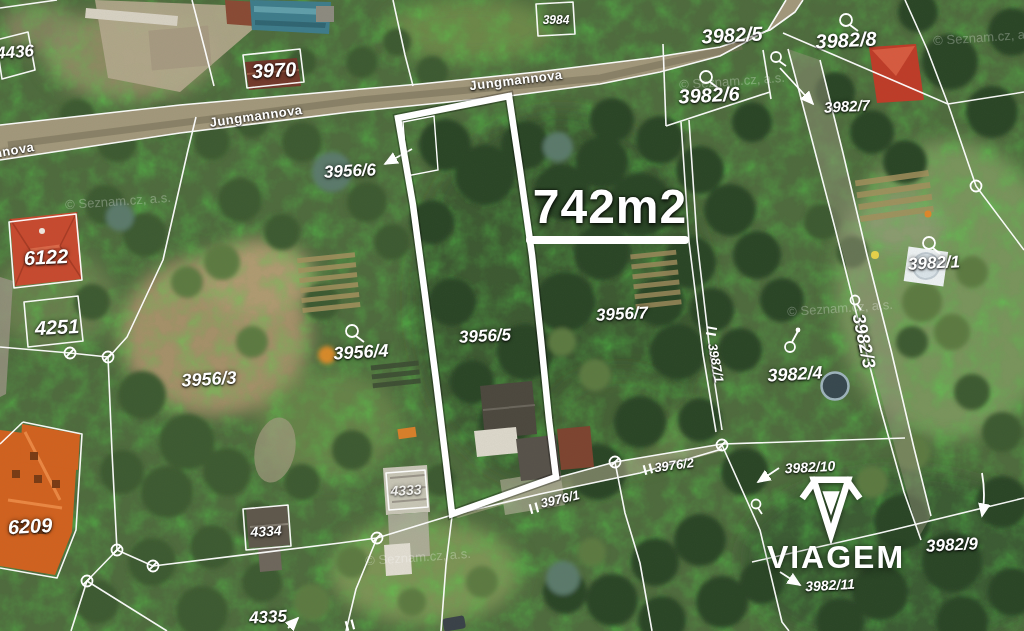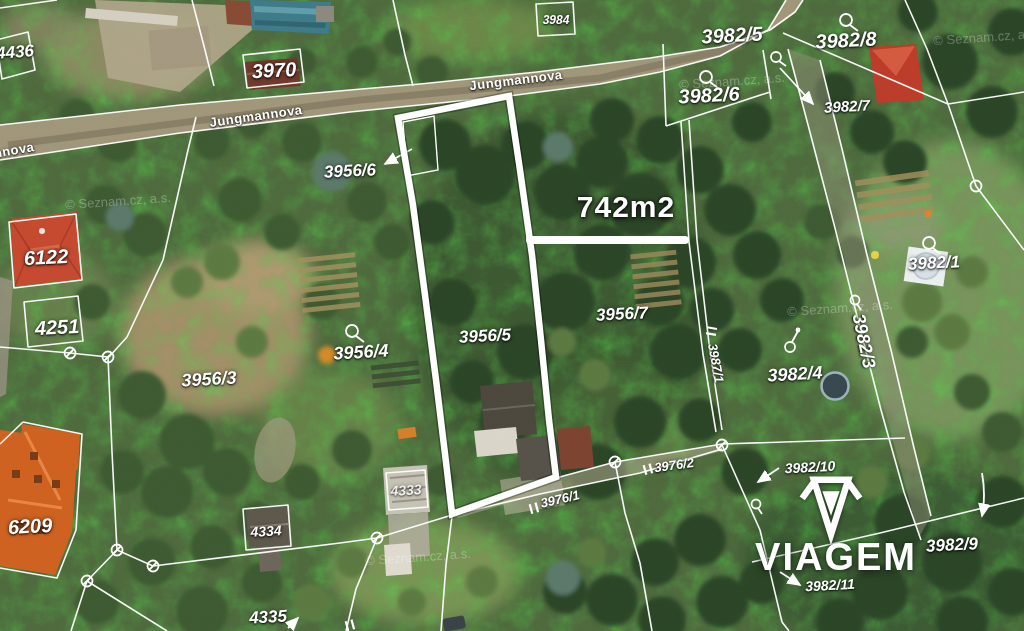--- a/index.html
+++ b/index.html
@@ -392,22 +392,22 @@
 
     <g transform="translate(795,474) scale(0.72)" stroke="#fff" stroke-width="9" fill="none" style="filter:drop-shadow(0 2px 3px rgba(0,0,0,.5))">
       <path d="M10,34 L30,6"></path>
       <path d="M90,34 L70,6"></path>
       <path d="M26,8 L74,8 L50,84 Z"></path>
       <path d="M38,24 L62,24 L50,58 Z" fill="#fff" stroke="none"></path>
     </g>
   </svg>
 
   <div id="labels">
-    <div class="lbl callout" style="transform: translate(-50%, -50%); left: 610px; top: 207px; font-size: 30px; margin-left: 16px;">742m2</div>
-    <div class="lbl brand" style="transform: translate(-50%, -50%); left: 836px; top: 557px; font-size: 38px;">VIAGEM</div>
+    <div class="lbl callout" style="transform: translate(-50%, -50%); left: 610px; top: 207px; font-size: 48px;">742m2</div>
+    <div class="lbl brand" style="transform: translate(-50%, -50%); left: 836px; top: 557px; font-size: 32px;">VIAGEM</div>
   <div class="lbl street" style="left: 256px; top: 116px; font-size: 13px; transform: translate(-50%, -50%) rotate(-8deg);">Jungmannova</div>
       <div class="lbl street" style="left: 516px; top: 80px; font-size: 13px; transform: translate(-50%, -50%) rotate(-7deg);">Jungmannova</div>
       <div class="lbl street" style="left: 14px; top: 150px; font-size: 13px; transform: translate(-50%, -50%) rotate(-10deg);">nnova</div>
       <div class="lbl parcel" style="left: 15px; top: 52px; font-size: 17px; transform: translate(-50%, -50%) rotate(-4deg);">4436</div>
       <div class="lbl parcel" style="left: 274px; top: 70px; font-size: 20px; transform: translate(-50%, -50%) rotate(-3deg);">3970</div>
       <div class="lbl parcel" style="left: 556px; top: 20px; font-size: 12px; transform: translate(-50%, -50%) rotate(0deg);">3984</div>
       <div class="lbl parcel" style="left: 732px; top: 35px; font-size: 20px; transform: translate(-50%, -50%) rotate(-3deg);">3982/5</div>
       <div class="lbl parcel" style="left: 709px; top: 95px; font-size: 20px; transform: translate(-50%, -50%) rotate(-3deg);">3982/6</div>
       <div class="lbl parcel" style="left: 846px; top: 40px; font-size: 20px; transform: translate(-50%, -50%) rotate(-3deg);">3982/8</div>
       <div class="lbl parcel" style="left: 847px; top: 106px; font-size: 15px; transform: translate(-50%, -50%) rotate(-3deg);">3982/7</div>

